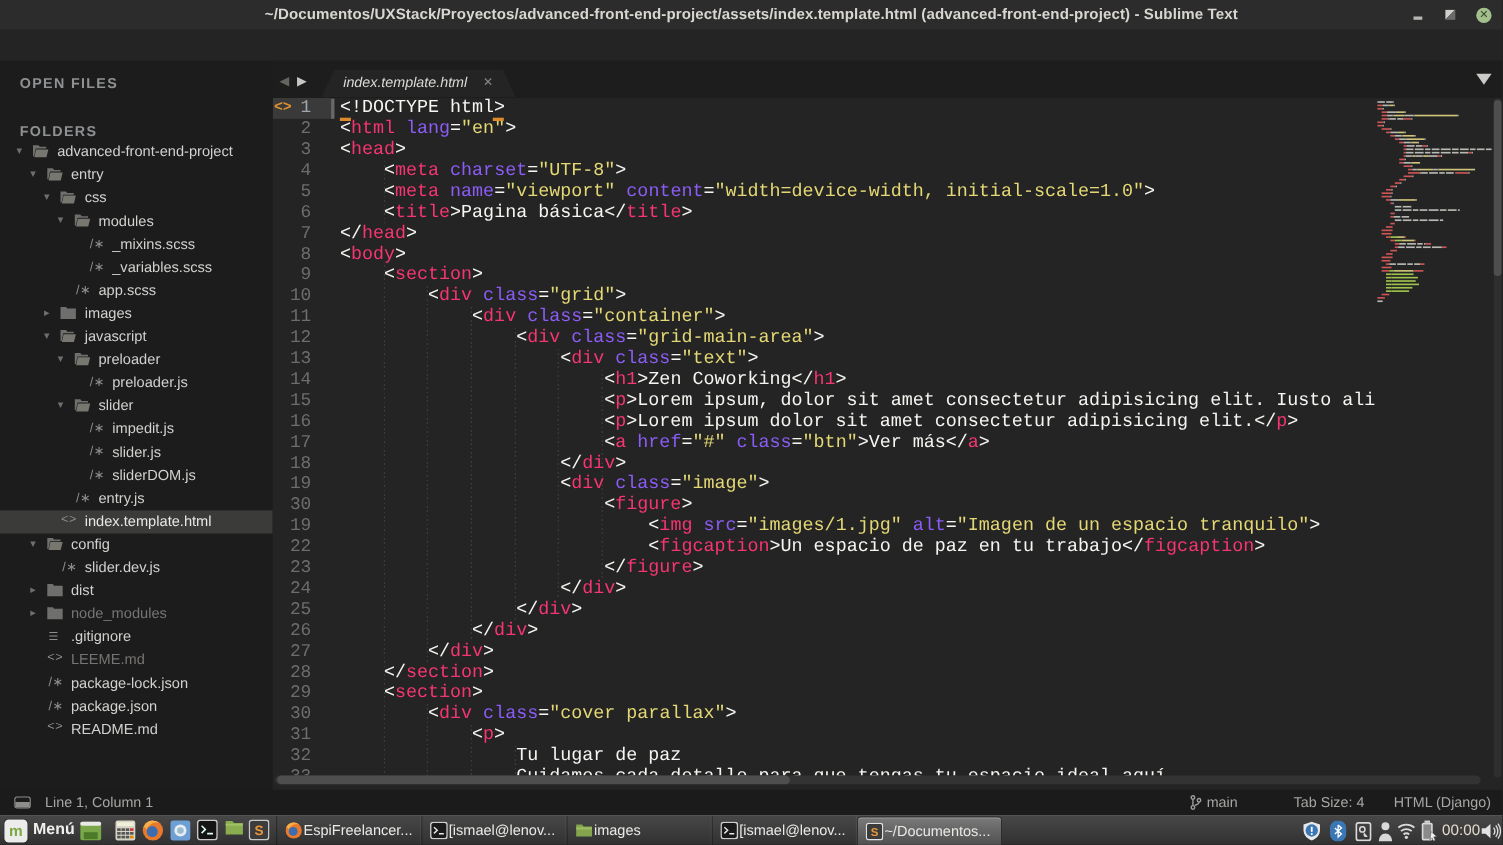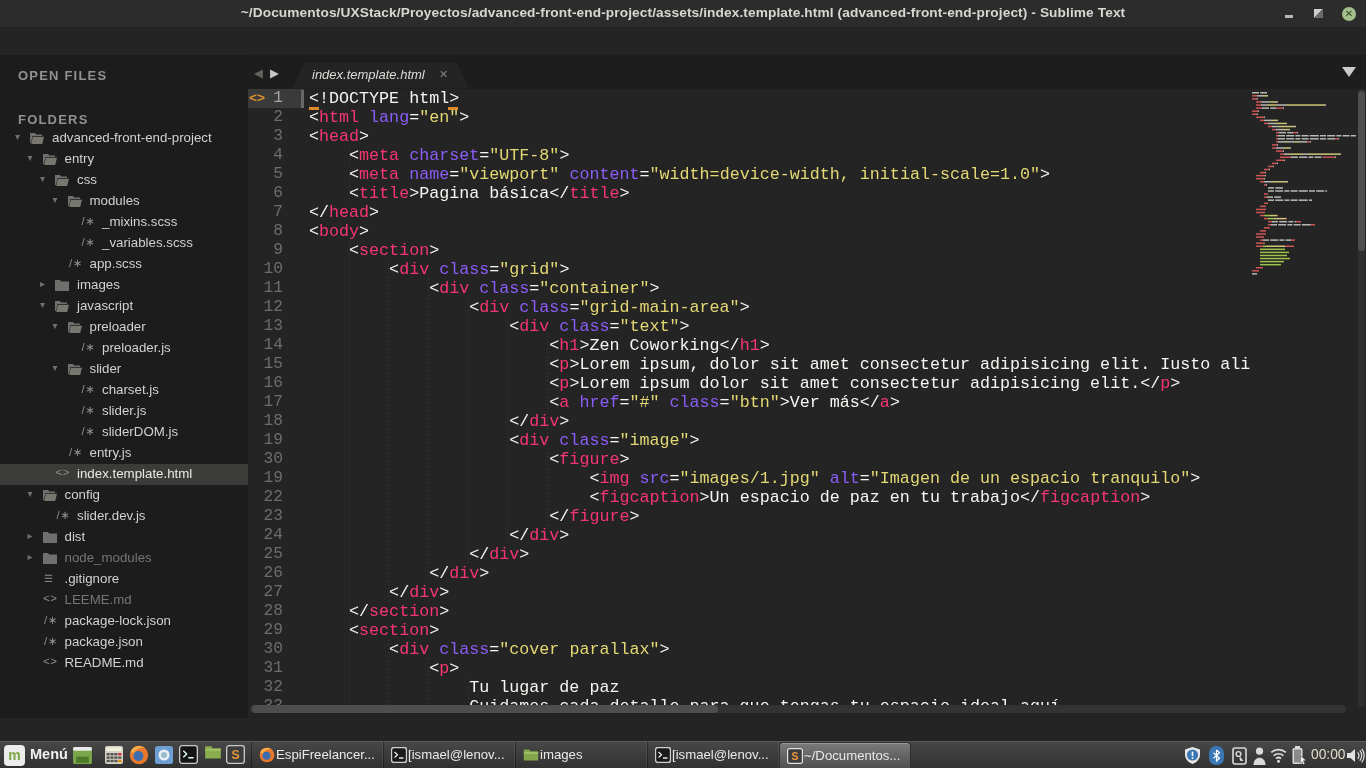--- a/index.html
+++ b/index.html
@@ -150,21 +150,21 @@
 <div class="trow" style="top:303.5px">
         <span class="tri" style="left:52.5px">▾</span>
         <span class="fic" style="left:66.5px"><svg class="fi" viewBox="0 0 16 13">
             <path fill="#6f6f6d" d="M1 1h5l1.2 1.5H13V4H3.5L2 11H1z"></path>
             <path fill="#77766f" d="M3.8 4.8H15L13.2 12H2.2z"></path>
           </svg></span>
         <span class="tl" style="left:89.5px">slider</span>
       </div>
 <div class="trow" style="top:324.5px">
         <span class="ficon" style="left:81.5px">/∗</span>
-        <span class="tl" style="left:102.0px">charset.js</span>
+        <span class="tl" style="left:102.0px">impedit.js</span>
       </div>
 <div class="trow" style="top:345.5px">
         <span class="ficon" style="left:81.5px">/∗</span>
         <span class="tl" style="left:102.0px">slider.js</span>
       </div>
 <div class="trow" style="top:366.5px">
         <span class="ficon" style="left:81.5px">/∗</span>
         <span class="tl" style="left:102.0px">sliderDOM.js</span>
       </div>
 <div class="trow" style="top:387.5px">
@@ -533,20 +533,35 @@
         <rect x="13.0" y="173.92" width="16.0" height="1.5" fill="#9fc24d"></rect>
         <rect x="4.0" y="176.99" width="7.0" height="1.5" fill="#c55"></rect>
         <rect x="0.0" y="180.06" width="7.0" height="1.5" fill="#c55"></rect>
         <rect x="0.0" y="183.13" width="5.0" height="1.5" fill="#b8b8b4"></rect>
       </svg>
     <div id="vsb"></div>
       <div id="vsbt"></div>
     <div id="hsb"></div>
       <div id="hsbt"></div>
   </div>
+  <div id="statusbar">
+    <div id="sbicon"></div>
+    <span id="sbline">Line 1, Column 1</span>
+    <svg id="sbbranch" width="12" height="15" viewBox="0 0 12 15">
+        <g stroke="#9a9a98" stroke-width="1.3" fill="none">
+          <circle cx="3.5" cy="3" r="1.6"></circle>
+          <circle cx="3.5" cy="12" r="1.6"></circle>
+          <circle cx="9" cy="5.5" r="1.6"></circle>
+          <path d="M3.5 4.6v5.8M9 7.1c0 2.5-2.5 2.2-3.8 3.2"></path>
+        </g>
+      </svg>
+    <span id="sbmain">main</span>
+    <span id="sbtab">Tab Size: 4</span>
+    <span id="sbhtml">HTML (Django)</span>
+  </div>
   <div id="taskbar">
     <div id="mintlogo">
         <i>m</i>
       </div>
     <span id="menutxt">Menú</span>
 
 <span class="li" style="left:72px"><svg viewBox="0 0 20 20" width="21" height="21">
           <rect x="1" y="2" width="18" height="16" rx="1.5" fill="#7aa74a"></rect>
           <rect x="1" y="2" width="18" height="3.5" fill="#e9e9e9" rx="1.5"></rect>
           <rect x="4" y="11" width="12" height="6" fill="#4d7a28"></rect>

